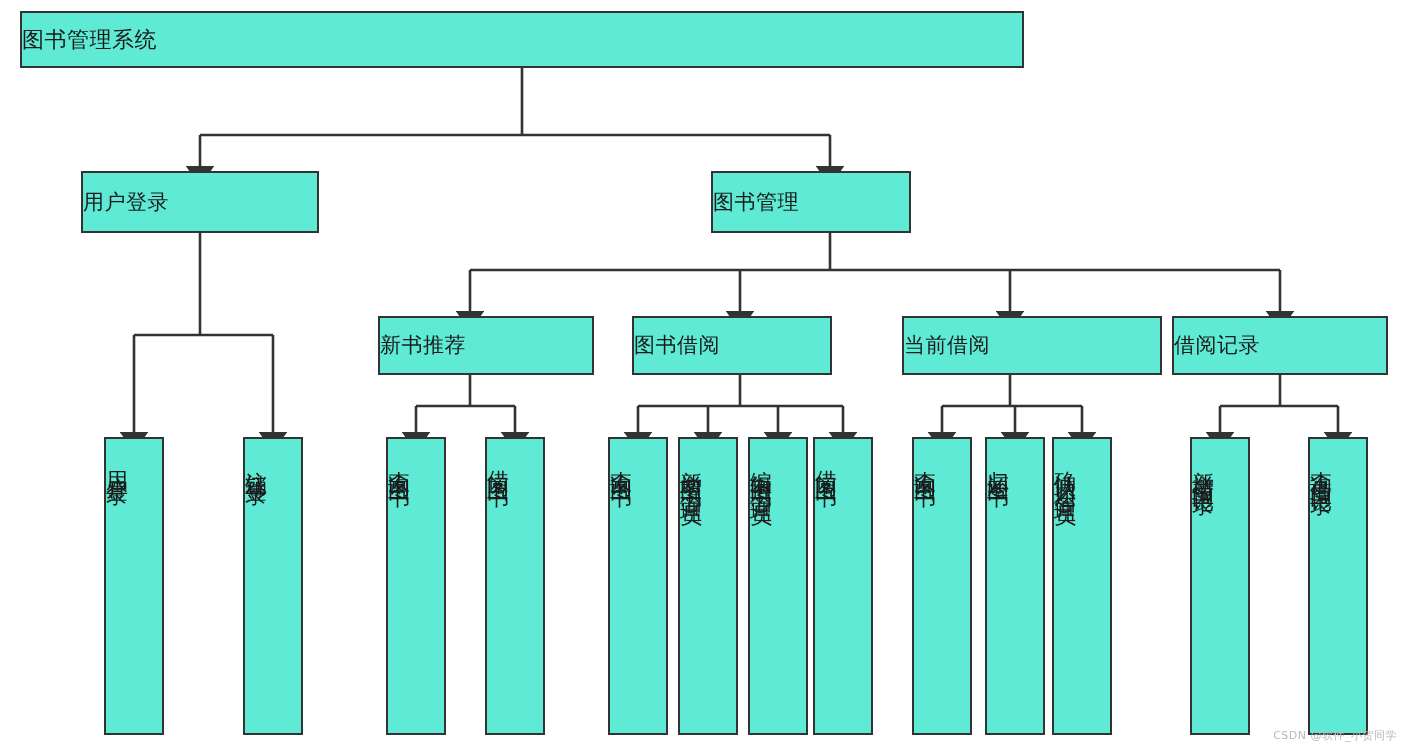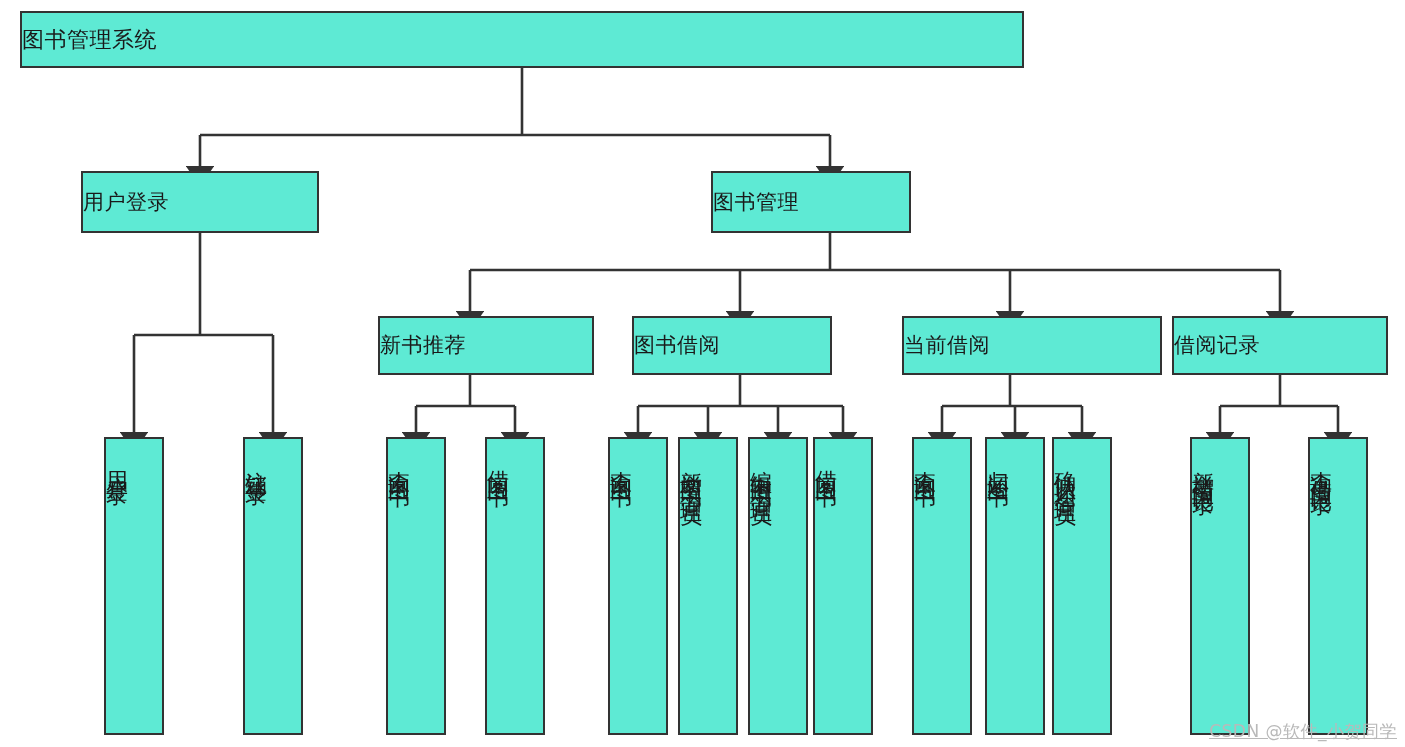--- a/index.html
+++ b/index.html
@@ -60,26 +60,25 @@
     text-orientation: upright;
     font-size: 22px;
     line-height: 1.0;
     letter-spacing: 5px;
     white-space: nowrap;
   }
   .watermark {
     position: absolute;
     right: 8px;
     bottom: 4px;
-    font-size: 17px;
+    font-size: 11px;
     color: #b9b9b9;
     letter-spacing: 0.5px;
     z-index: 5;
     white-space: nowrap;
-    text-decoration: underline;
   }
 </style>
 </head>
 <body>
 
 <div id="canvas">
 
   <svg id="edges" viewBox="0 0 1405 747" xmlns="http://www.w3.org/2000/svg">
     <defs>
       <marker id="arrow" markerWidth="9" markerHeight="11" refX="1.2" refY="5.5" orient="auto" markerUnits="strokeWidth">

